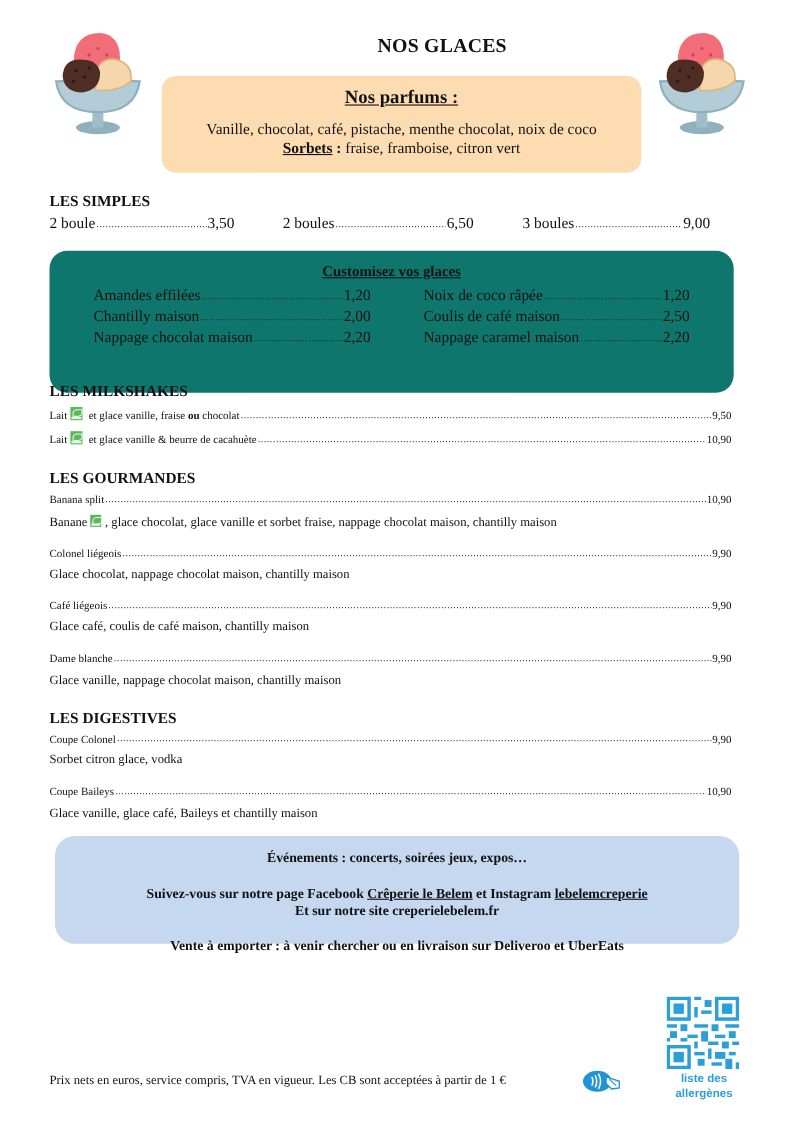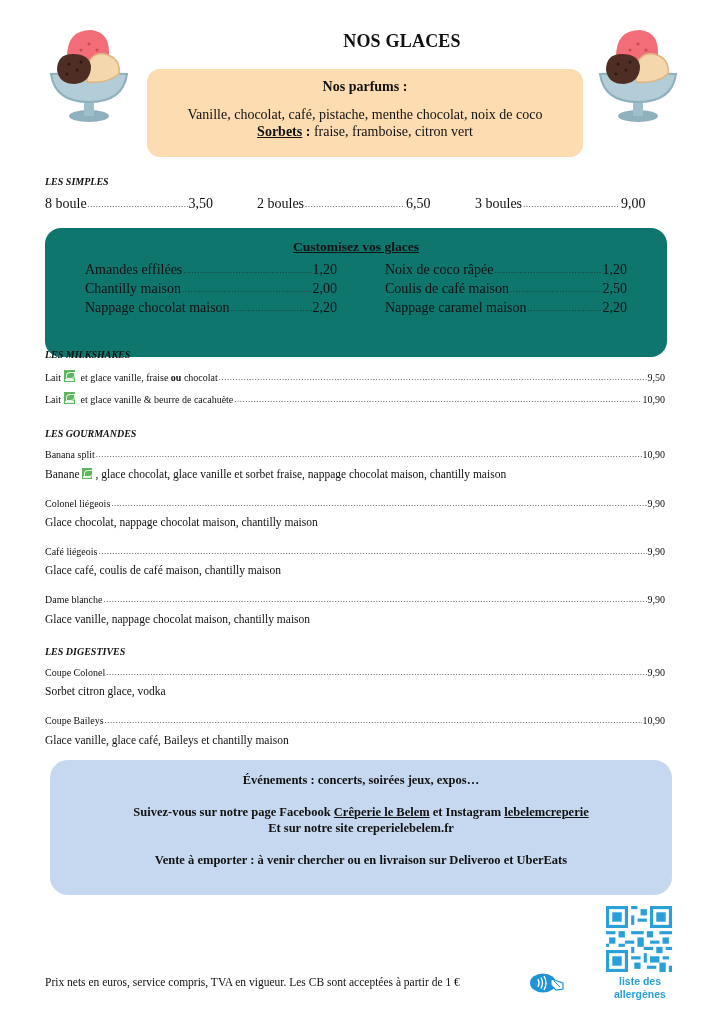--- a/index.html
+++ b/index.html
@@ -7,27 +7,27 @@
          font-family:"Liberation Serif", "DejaVu Serif", serif; color:#111; }
   .abs { position:absolute; }
 
   .title { left:0; width:724px; top:31px; text-align:center; font-weight:bold; font-size:18px; letter-spacing:0.2px;margin-left:40px; }
 
   .sundae { width:84px; height:104px; }
   .sundae.left { left:47px; top:22px; }
   .sundae.right { left:596px; top:22px; }
 
   .parfums { left:147px; top:69px; width:436px; height:88px; background:#fddcb2; border-radius:13px; text-align:center; font-size:14px; }
-  .parfums .head { margin-top:10px; font-weight:bold; font-size:14px; }
+  .parfums .head { margin-top:10px; font-weight:bold; text-decoration:underline; font-size:17px; }
   .parfums .line1 { margin-top:12px; }
   .parfums .line2 { margin-top:1px; }
   .u { text-decoration:underline; }
   .b { font-weight:bold; }
 
-  .section-title { left:45px; font-weight:bold; font-size:10px;font-style:italic; }
+  .section-title { left:45px; font-weight:bold; font-size:14px; }
 
   .row { left:45px; width:620px; display:flex; align-items:baseline; font-size:10px; white-space:nowrap; }
   .dots { flex:1; overflow:hidden; margin:0 1px; position:relative; top:-1px; font-size:9px; letter-spacing:0.5px; color:#222; }
   .dots::after { content:"................................................................................................................................................................................................................................................................................................................................................"; }
   .price { text-align:right; }
   .desc { left:45px; font-size:11.5px; }
 
   .simples { left:45px; top:196px; width:620px; display:flex; font-size:14px; }
   .simple-item { display:flex; align-items:baseline; }
   .simple-item .dots { flex:none; }
@@ -37,21 +37,21 @@
   .cust-col { position:absolute; top:34px; width:252px; }
   .cust-col.left { left:40px; }
   .cust-col.right { left:340px; width:242px; }
   .cust-row { display:flex; align-items:baseline; height:19px; white-space:nowrap; }
 
   .bio { display:inline-block; width:11px; height:12px; background:#5cb85c; margin:0 3px; vertical-align:-1px; position:relative; }
   .bio::before { content:""; position:absolute; left:2px; top:2px; width:7px; height:5px; border:1px solid #e9f7e9; border-radius:50% 0 50% 0; }
   .bio::after { content:""; position:absolute; left:1px; right:1px; bottom:1px; height:2px; background:#e9f7e9; }
   .bio.small { width:10px; height:11px; }
 
-  .info { left:50px; top:760px; width:622px; height:135px; background:#c6d8f0; border-radius:18px; text-align:center; font-size:12.5px; font-weight:bold; }
+  .info { left:50px; top:760px; width:622px; height:98px; background:#c6d8f0; border-radius:18px; text-align:center; font-size:12.5px; font-weight:bold; }
   .info p { margin:0; line-height:16px; }
   .info .gap { height:16px; }
 
   .footer-text { left:45px; top:976px; font-size:11.5px; }
   .contactless { left:529px; top:973px; width:38px; height:20px; }
 
   .qr { left:606px; top:906px; width:66px; height:66px; }
   .qr-label { left:600px; top:975px; width:80px; text-align:center; color:#2a9fd8; font-family:"Liberation Sans", "DejaVu Sans", sans-serif; font-weight:bold; font-size:10.5px; line-height:13px; }
 </style>
 </head>
@@ -92,21 +92,21 @@
 
 <div class="abs parfums">
   <div class="head">Nos parfums :</div>
   <div class="line1">Vanille, chocolat, café, pistache, menthe chocolat, noix de coco</div>
   <div class="line2"><span class="b u">Sorbets</span><span class="b"> :</span><span> fraise, framboise, citron vert</span></div>
 </div>
 
 <div class="abs section-title" style="top:176px">LES SIMPLES</div>
 <div class="abs simples">
   <div class="simple-item" style="width:212px">
-    <span>8 boule</span>
+    <span>2 boule</span>
     <span class="dots" style="width:100px"></span>
     <span>3,50</span>
   </div>
   <div class="simple-item" style="width:218px">
     <span>2 boules</span>
     <span class="dots" style="width:100px"></span>
     <span>6,50</span>
   </div>
   <div class="simple-item">
     <span>3 boules</span>

